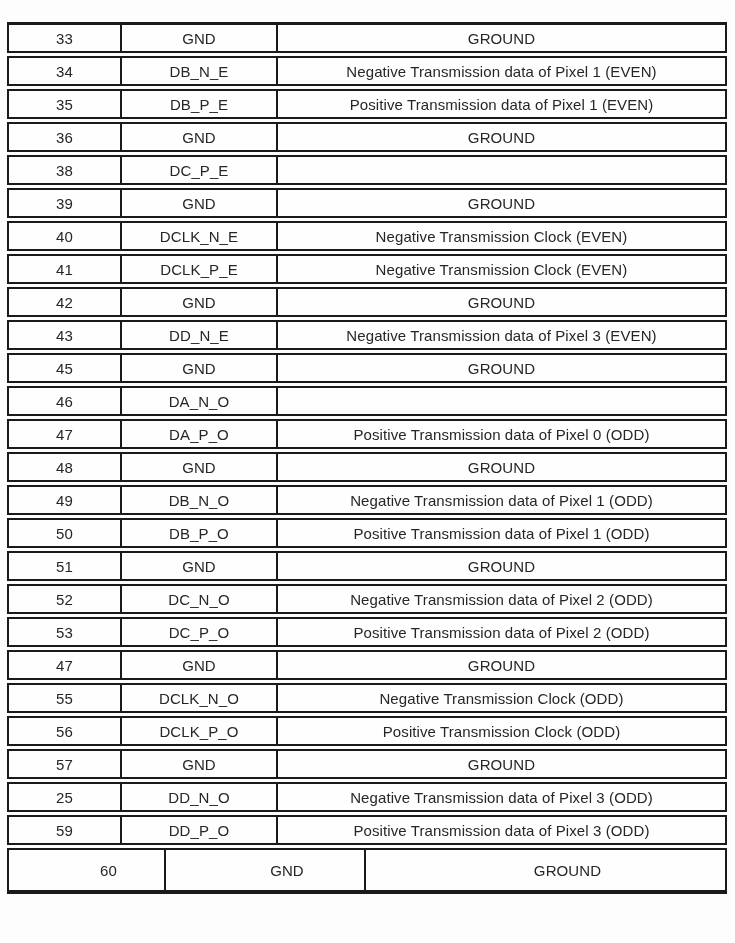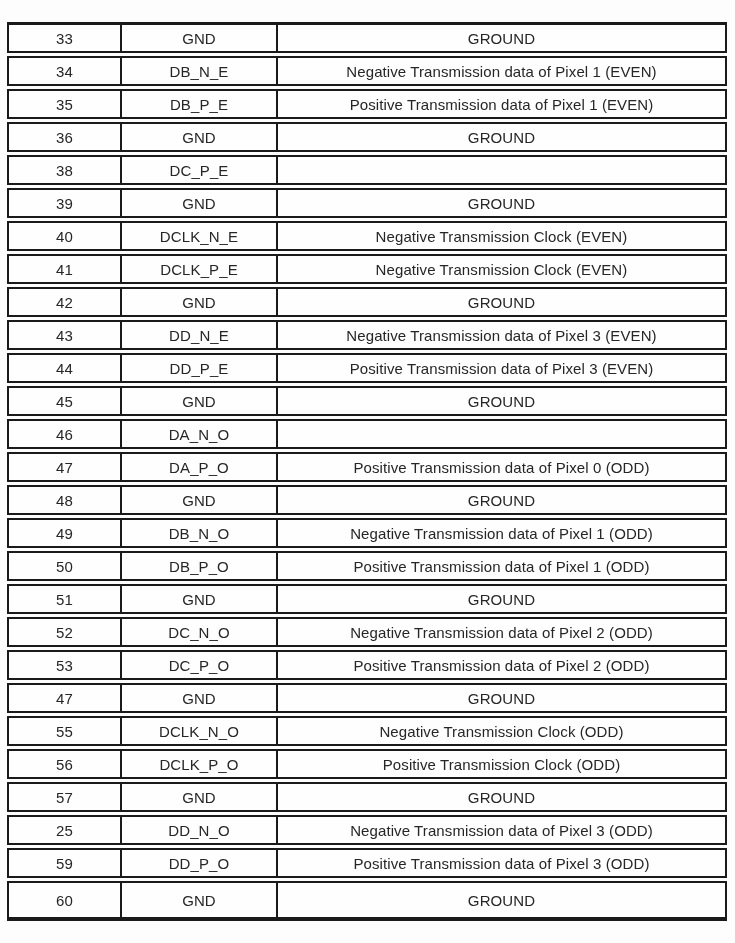--- a/index.html
+++ b/index.html
@@ -34,21 +34,21 @@
     align-items: center;
     justify-content: center;
     height: 26px;
     font-size: 15px;
     color: #262626;
     letter-spacing: 0.1px;
     white-space: nowrap;
     overflow: hidden;
     box-sizing: border-box;
   }
-  .row:last-child .cell { height: 34px; }
+  .row:last-child .cell { height: 40px; margin-left: 44px; }
   .cell.pin {
     width: 113px;
     border-right: 2px solid #1a1a1a;
   }
   .cell.signal {
     width: 156px;
     border-right: 2px solid #1a1a1a;
   }
   .cell.desc { flex: 1; }
 </style>
@@ -110,25 +110,20 @@
     <div class="cell signal">GND</div>
     <div class="cell desc">GROUND</div>
   </div>
 
   <div class="row">
     <div class="cell pin">43</div>
     <div class="cell signal">DD_N_E</div>
     <div class="cell desc">Negative Transmission data of Pixel 3 (EVEN)</div>
   </div>
 
-  <div class="row">
-    <div class="cell pin">44</div>
-    <div class="cell signal">DD_P_E</div>
-    <div class="cell desc">Positive Transmission data of Pixel 3 (EVEN)</div>
-  </div>
 
   <div class="row">
     <div class="cell pin">45</div>
     <div class="cell signal">GND</div>
     <div class="cell desc">GROUND</div>
   </div>
 
   <div class="row">
     <div class="cell pin">46</div>
     <div class="cell signal">DA_N_O</div>

